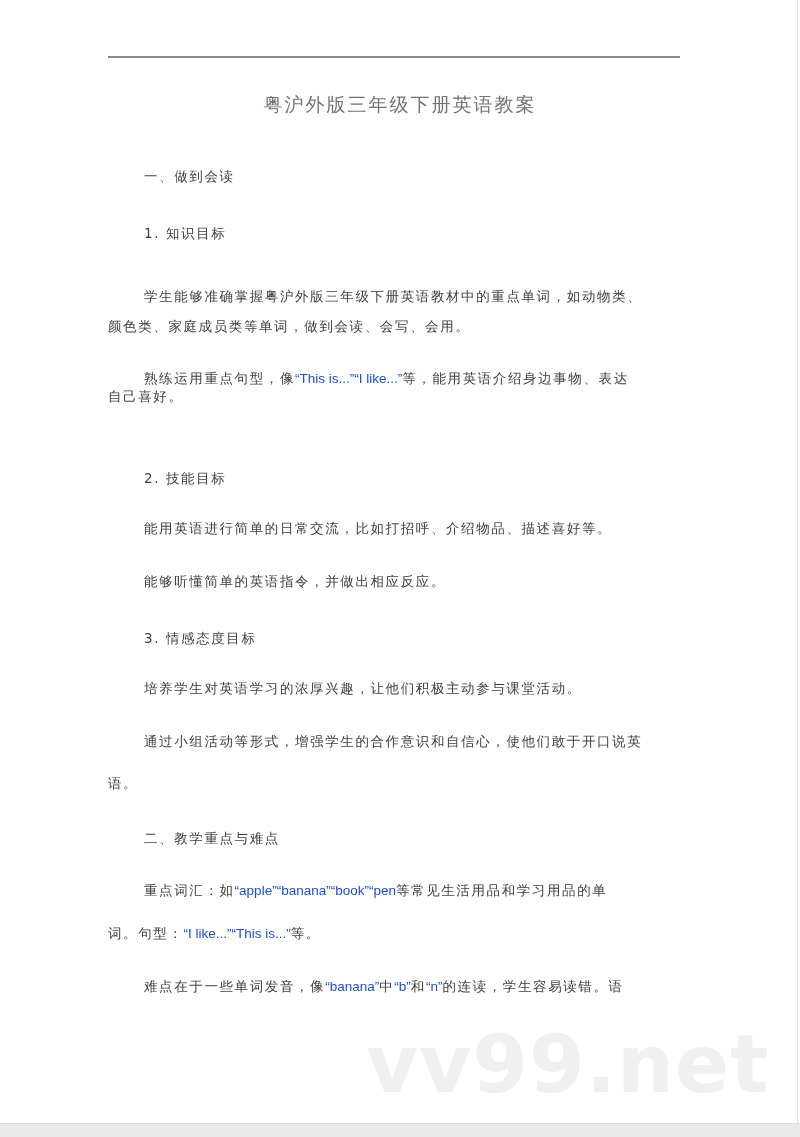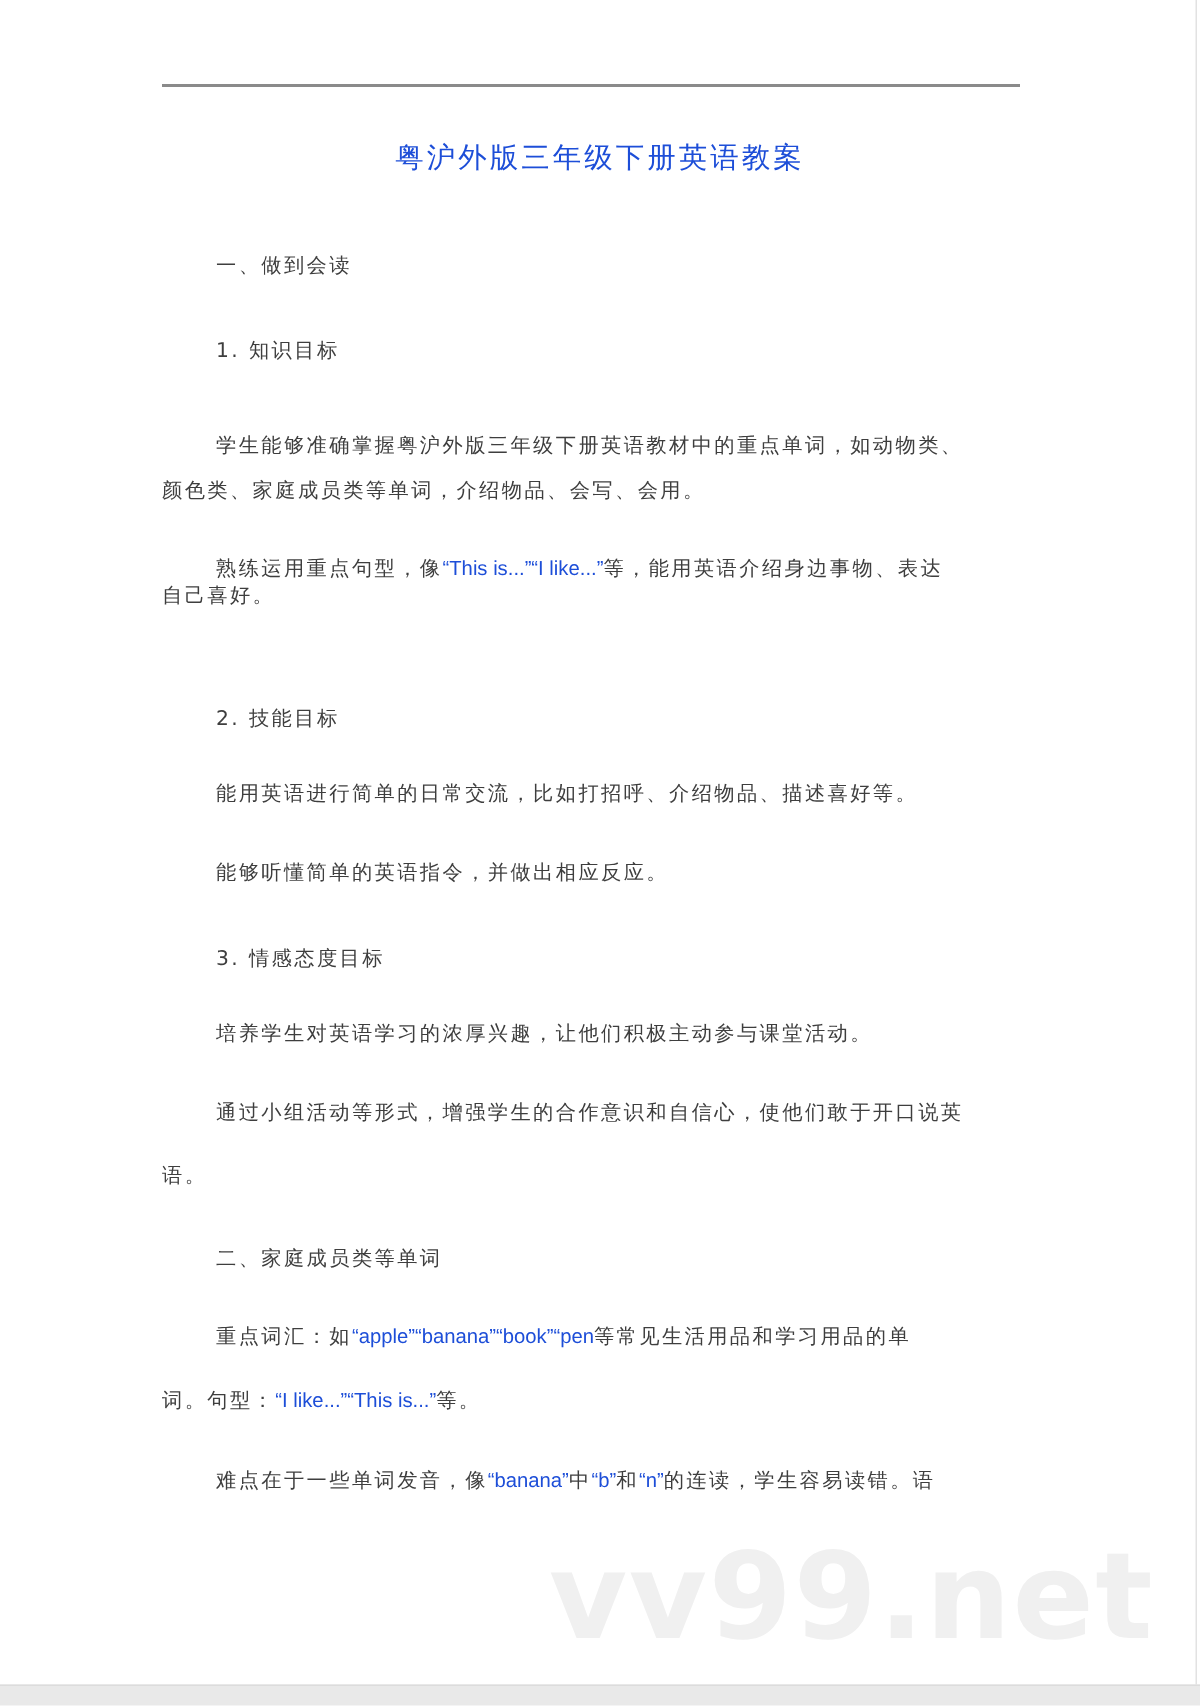--- a/index.html
+++ b/index.html
@@ -42,21 +42,21 @@
     background: #8a8a8a;
   }
   .doc-title {
     position: absolute;
     left: 0;
     top: 92px;
     width: 800px;
     text-align: center;
     font-size: 19px;
     letter-spacing: 2px;
-    color: #1d4ed8;
+    color: #737373;
   }
   .line {
     position: absolute;
     left: 144px;
     font-size: 13.5px;
     letter-spacing: 1.6px;
     white-space: nowrap;
     color: #3e3e3e;
   }
   .line.cont { left: 108px; }
@@ -81,30 +81,30 @@
 </head>
 <body>
 
 <div class="page">
   <div class="header-rule"></div>
   <div class="doc-title">粤沪外版三年级下册英语教案</div>
   <div id="lines">
       <div class="line" style="top: 168px;">一、做到会读</div>
       <div class="line" style="top: 225px;">1. 知识目标</div>
       <div class="line" style="top: 276px; margin-top: 12px;">学生能够准确掌握粤沪外版三年级下册英语教材中的重点单词，如动物类、</div>
-      <div class="line cont" style="top: 318px;">颜色类、家庭成员类等单词，介绍物品、会写、会用。</div>
+      <div class="line cont" style="top: 318px;">颜色类、家庭成员类等单词，做到会读、会写、会用。</div>
       <div class="line" style="top: 370px;">熟练运用重点句型，像<span class="latin">“This is...”“I like...”</span>等，能用英语介绍身边事物、表达</div>
       <div class="line cont" style="top: 388px;">自己喜好。</div>
       <div class="line" style="top: 470px;">2. 技能目标</div>
       <div class="line" style="top: 520px;">能用英语进行简单的日常交流，比如打招呼、介绍物品、描述喜好等。</div>
       <div class="line" style="top: 573px; text-align: right;">能够听懂简单的英语指令，并做出相应反应。</div>
       <div class="line" style="top: 630px;">3. 情感态度目标</div>
       <div class="line" style="top: 680px;">培养学生对英语学习的浓厚兴趣，让他们积极主动参与课堂活动。</div>
       <div class="line" style="top: 733px;">通过小组活动等形式，增强学生的合作意识和自信心，使他们敢于开口说英</div>
       <div class="line cont" style="top: 775px;">语。</div>
-      <div class="line" style="top: 830px;">二、家庭成员类等单词</div>
+      <div class="line" style="top: 830px;">二、教学重点与难点</div>
       <div class="line" style="top: 882px;">重点词汇：如<span class="latin">“apple”“banana”“book”“pen</span>等常见生活用品和学习用品的单</div>
       <div class="line cont" style="top: 925px;">词。句型：<span class="latin">“I like...”“This is...”</span>等。</div>
       <div class="line" style="top: 978px;">难点在于一些单词发音，像<span class="latin">“banana”</span>中<span class="latin">“b”</span>和<span class="latin">“n”</span>的连读，学生容易读错。语</div>
     </div>
   <div class="watermark">vv99.net</div>
 </div>
 <div class="bottom-strip"></div>
 
 </body></html>

